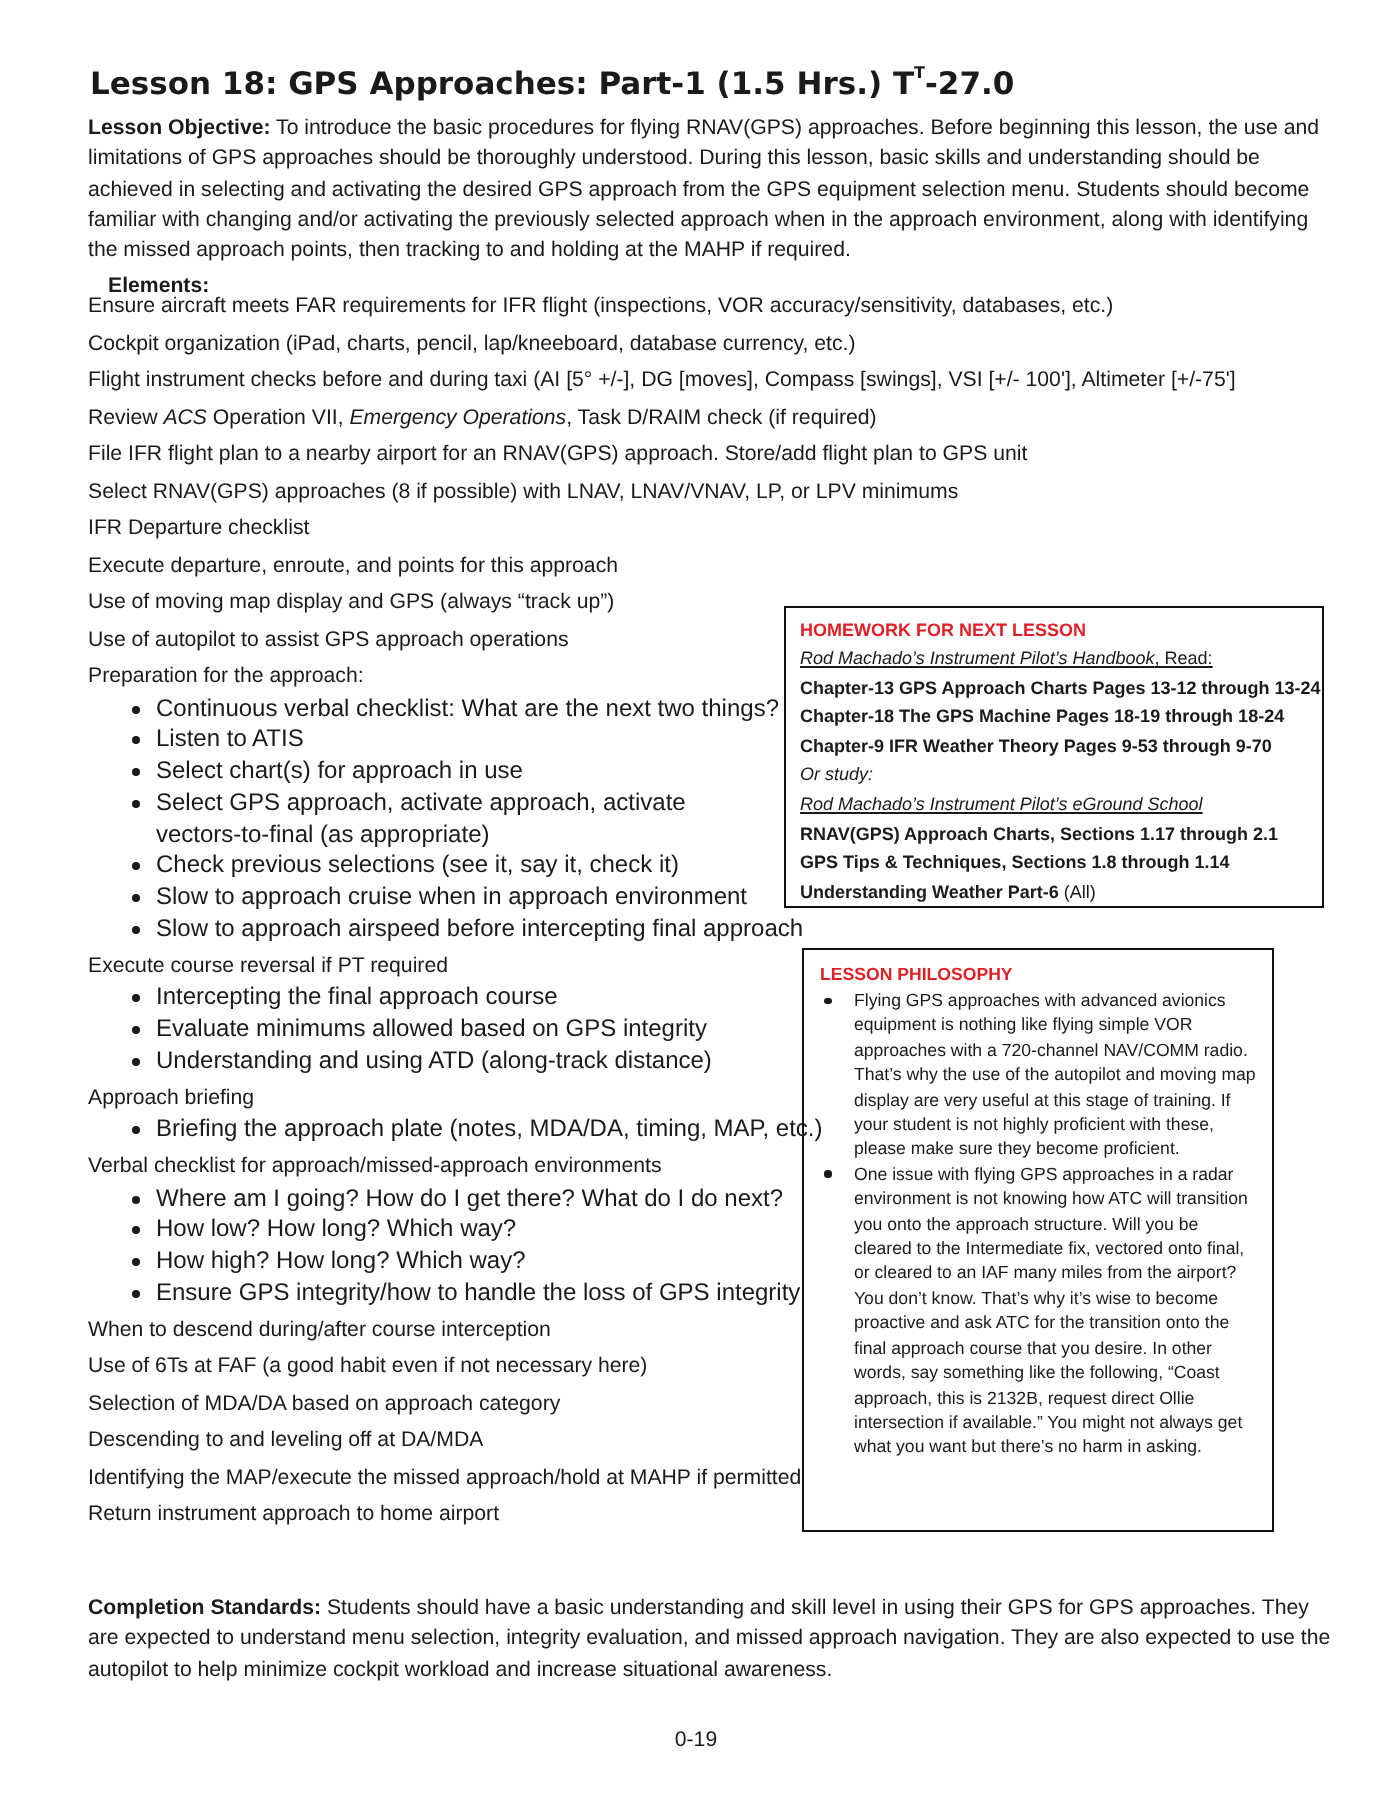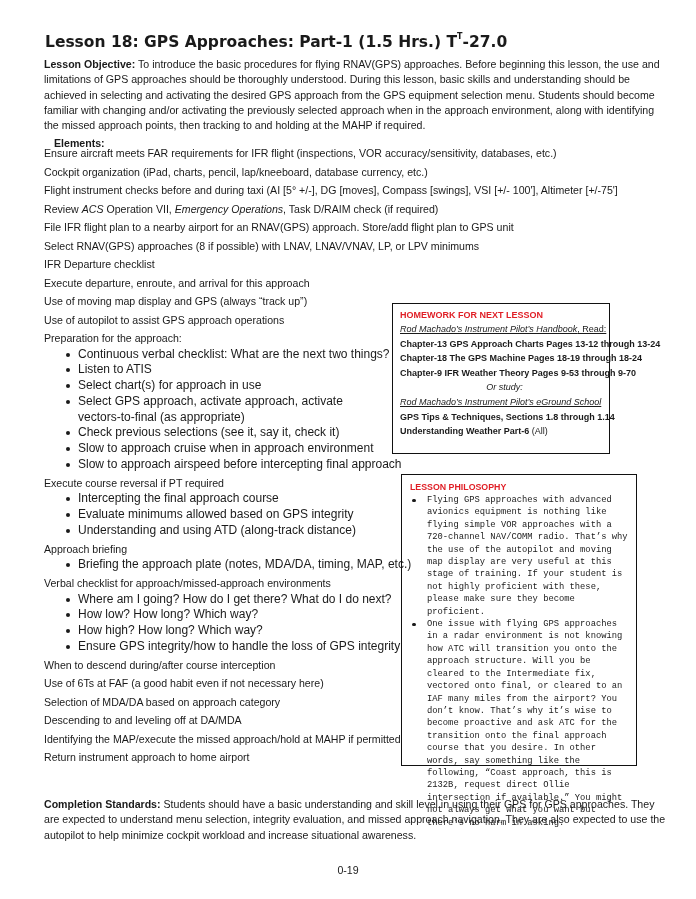--- a/index.html
+++ b/index.html
@@ -28,37 +28,37 @@
   .el { font-size: 10.6px; height: 18.5px; line-height: 14px; white-space: nowrap; }
   .sub { list-style: none; margin: 0; padding: 0 0 0 22px; }
   .sub li { font-size: 12px; line-height: 15.8px; position: relative; padding-left: 12px; white-space: nowrap; }
   .sub li::before {
     content: ""; position: absolute; left: 0; top: 6px; width: 4px; height: 4px; border-radius: 50%; background: #1a1a1a;
   }
   .sub li.wrap { white-space: normal; width: 270px; }
   .sub-block { margin-top: -3px; margin-bottom: 3px; }
 
   .hw-box {
-    position: absolute; left: 392px; top: 303px; width: 218px; height: 151px;
+    position: absolute; left: 392px; top: 303px; width: 270px; height: 151px;
     border: 1.3px solid #111; box-sizing: border-box;
     padding: 4px 0 0 7px; font-size: 9px;
   }
   .hw-box .hdr { color: #e01f26; font-weight: bold; font-size: 9px; line-height: 14px; }
   .hw-box .line { line-height: 14.6px; white-space: nowrap; }
   .hw-box .u { text-decoration: underline; font-style: italic; }
-  .hw-box .i { font-style: italic; text-align: center; }
+  .hw-box .i { font-style: italic; }
   .hw-box .b { font-weight: bold; }
 
   .ph-box {
     position: absolute; left: 401px; top: 474px; width: 236px; height: 292px;
     border: 1.3px solid #111; box-sizing: border-box;
     padding: 6px 6px 0 8px; font-size: 8.8px;
   }
   .ph-box .hdr { color: #e01f26; font-weight: bold; line-height: 13px; }
-  .ph-box ul { list-style: none; margin: 0; padding: 0; font-family: Liberation Mono, monospace; }
+  .ph-box ul { list-style: none; margin: 0; padding: 0; }
   .ph-box li { position: relative; padding-left: 17px; line-height: 12.4px; }
   .ph-box li::before {
     content: ""; position: absolute; left: 2px; top: 4.5px; width: 3.5px; height: 3.5px; border-radius: 50%; background: #1a1a1a;
   }
 
   .completion {
     position: absolute; left: 44px; top: 797px; width: 625px;
     font-size: 10.6px; line-height: 15.3px; margin: 0;
   }
   .page-num {
@@ -75,21 +75,21 @@
 <p class="elements-label">Elements:</p>
 
 <ul class="el-list">
   <li class="el">Ensure aircraft meets FAR requirements for IFR flight (inspections, VOR accuracy/sensitivity, databases, etc.)</li>
   <li class="el">Cockpit organization (iPad, charts, pencil, lap/kneeboard, database currency, etc.)</li>
   <li class="el">Flight instrument checks before and during taxi (AI [5° +/-], DG [moves], Compass [swings], VSI [+/- 100'], Altimeter [+/-75']</li>
   <li class="el"><span>Review </span><i>ACS</i><span> Operation VII, </span><i>Emergency Operations</i><span>, Task D/RAIM check (if required)</span></li>
   <li class="el">File IFR flight plan to a nearby airport for an RNAV(GPS) approach. Store/add flight plan to GPS unit</li>
   <li class="el">Select RNAV(GPS) approaches (8 if possible) with LNAV, LNAV/VNAV, LP, or LPV minimums</li>
   <li class="el">IFR Departure checklist</li>
-  <li class="el">Execute departure, enroute, and arrival for this approach</li>
+  <li class="el">Execute departure, enroute, and points for this approach</li>
   <li class="el">Use of moving map display and GPS (always “track up”)</li>
   <li class="el">Use of autopilot to assist GPS approach operations</li>
   <li class="el">Preparation for the approach:</li>
   <li class="sub-block">
     <ul class="sub">
       <li>Continuous verbal checklist: What are the next two things?</li>
       <li>Listen to ATIS</li>
       <li>Select chart(s) for approach in use</li>
       <li class="wrap">Select GPS approach, activate approach, activate vectors-to-final (as appropriate)</li>
       <li>Check previous selections (see it, say it, check it)</li>
@@ -129,20 +129,21 @@
 </ul>
 
 <div class="hw-box">
   <div class="hdr">HOMEWORK FOR NEXT LESSON</div>
   <div class="line"><span class="u">Rod Machado’s Instrument Pilot’s Handbook</span><span style="text-decoration:underline">, Read:</span></div>
   <div class="line"><span class="b">Chapter-13</span><span class="b"> GPS Approach Charts Pages 13-12 through 13-24</span></div>
   <div class="line"><span class="b">Chapter-18</span><span class="b"> The GPS Machine Pages 18-19 through 18-24</span></div>
   <div class="line"><span class="b">Chapter-9</span><span class="b"> IFR Weather Theory Pages 9-53 through 9-70</span></div>
   <div class="line i">Or study:</div>
   <div class="line u">Rod Machado’s Instrument Pilot’s eGround School</div>
+  <div class="line b">RNAV(GPS) Approach Charts, Sections 1.17 through 2.1</div>
   <div class="line b">GPS Tips &amp; Techniques, Sections 1.8 through 1.14</div>
   <div class="line"><span class="b">Understanding Weather Part-6</span><span> (All)</span></div>
 </div>
 
 <div class="ph-box">
   <div class="hdr">LESSON PHILOSOPHY</div>
   <ul>
     <li>Flying GPS approaches with advanced avionics equipment is nothing like flying simple VOR approaches with a 720-channel NAV/COMM radio. That’s why the use of the autopilot and moving map display are very useful at this stage of training. If your student is not highly proficient with these, please make sure they become proficient.</li>
     <li>One issue with flying GPS approaches in a radar environment is not knowing how ATC will transition you onto the approach structure. Will you be cleared to the Intermediate fix, vectored onto final, or cleared to an IAF many miles from the airport? You don’t know. That’s why it’s wise to become proactive and ask ATC for the transition onto the final approach course that you desire. In other words, say something like the following, “Coast approach, this is 2132B, request direct Ollie intersection if available.” You might not always get what you want but there’s no harm in asking.</li>
   </ul>

